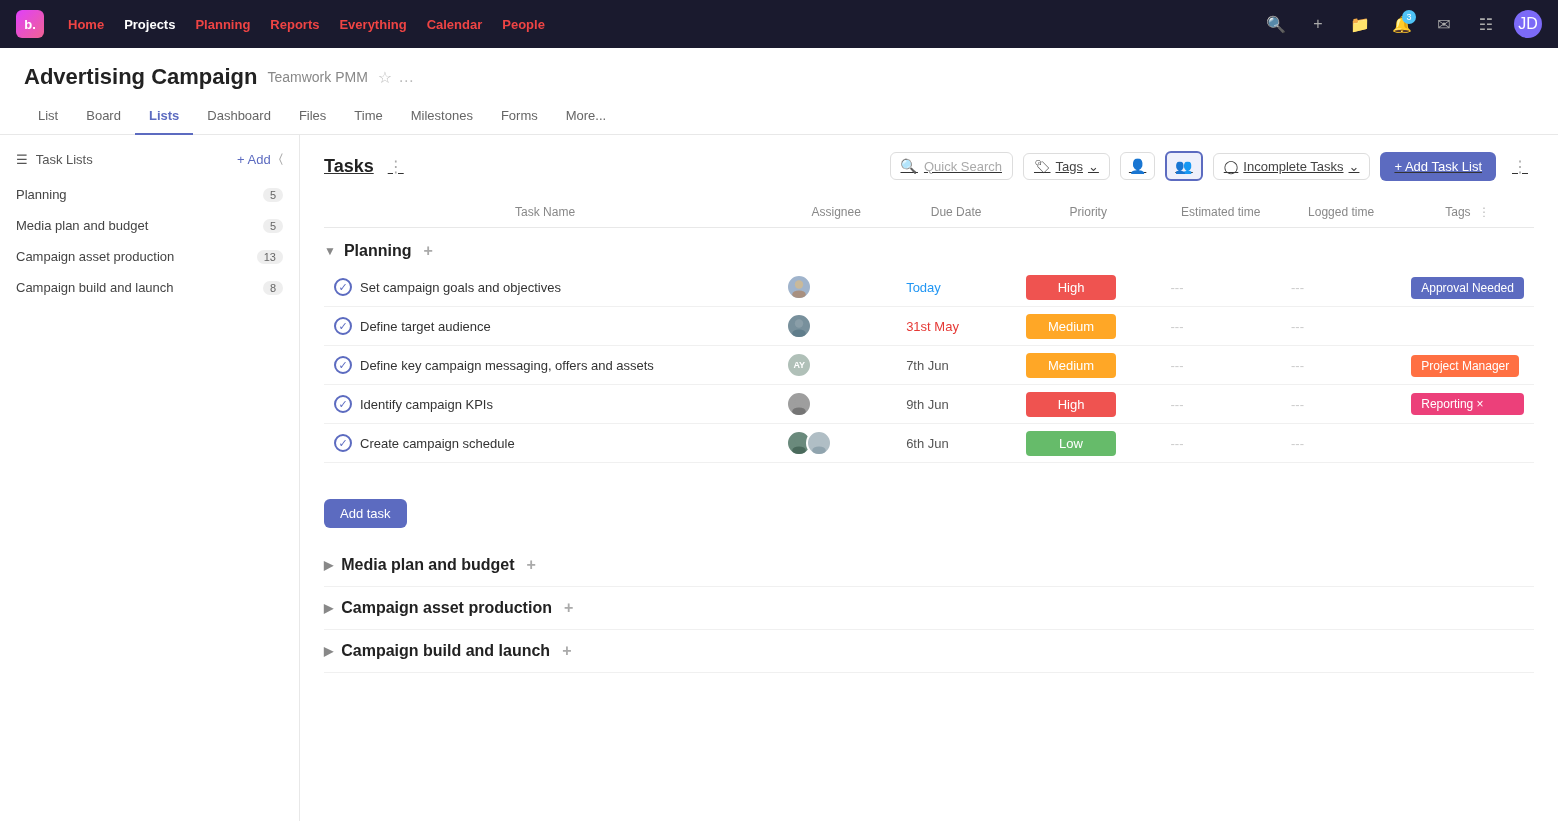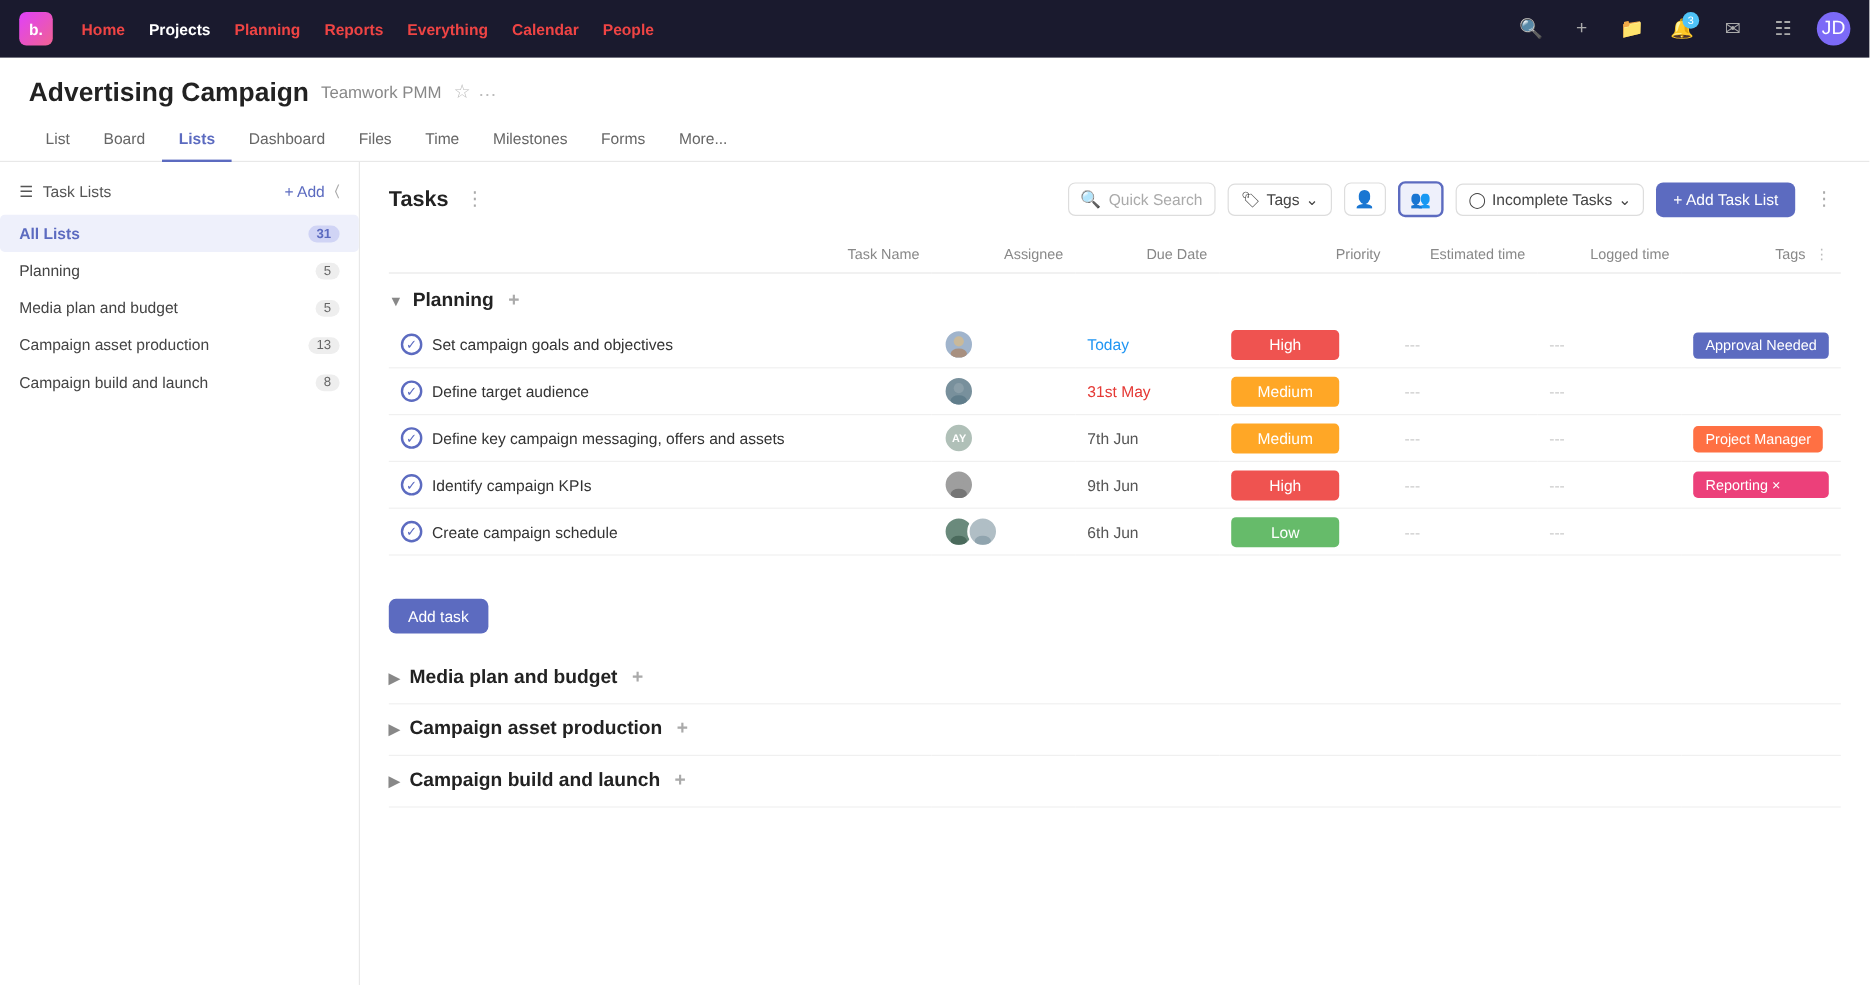--- a/index.html
+++ b/index.html
@@ -123,21 +123,21 @@
       background: #d0d4f5; color: #5c6bc0;
     }
 
     
     .content {
       flex: 1; overflow: auto; padding: 16px 24px;
     }
 
     
     .tasks-toolbar {
-      display: flex; align-items: center; gap: 10px; margin-bottom: 16px;
+      display: flex; align-items: center; gap: 10px; margin-bottom: 16px; text-decoration: underline;
     }
     .tasks-title {
       font-size: 18px; font-weight: 700; color: #222; margin-right: 4px;
     }
     .tasks-menu-icon {
       color: #aaa; cursor: pointer; font-size: 16px;
     }
     .toolbar-spacer { flex: 1; }
     .search-box {
       display: flex; align-items: center; gap: 6px;
@@ -173,21 +173,21 @@
     .more-btn {
       color: #aaa; cursor: pointer; font-size: 16px; padding: 4px 6px;
     }
 
     
     .task-table {
       width: 100%;
       border-collapse: collapse;
     }
     .task-table th {
-      text-align: right; font-size: 12px; color: #888; font-weight: 500;
+      text-align: center; font-size: 12px; color: #888; font-weight: 500;
       padding: 8px 10px; border-bottom: 1px solid #e8e8e8;
       white-space: nowrap;
     }
     .task-table th:first-child { padding-left: 0; }
 
     
     .section-row td {
       padding: 14px 0 8px;
     }
     .section-title {
@@ -345,24 +345,20 @@
       <div class="sidebar-header-left">
         <span>☰</span>
         <span>Task Lists</span>
       </div>
       <div class="sidebar-header-right">
         <span class="add-link">+ Add</span>
         <span class="collapse-btn">〈</span>
       </div>
     </div>
 
-    <div class="sidebar-item active">
-      <span>All Lists</span>
-      <span class="sidebar-item-count">31</span>
-    </div>
     <div class="sidebar-item">
       <span>Planning</span>
       <span class="sidebar-item-count">5</span>
     </div>
     <div class="sidebar-item">
       <span>Media plan and budget</span>
       <span class="sidebar-item-count">5</span>
     </div>
     <div class="sidebar-item">
       <span>Campaign asset production</span>

